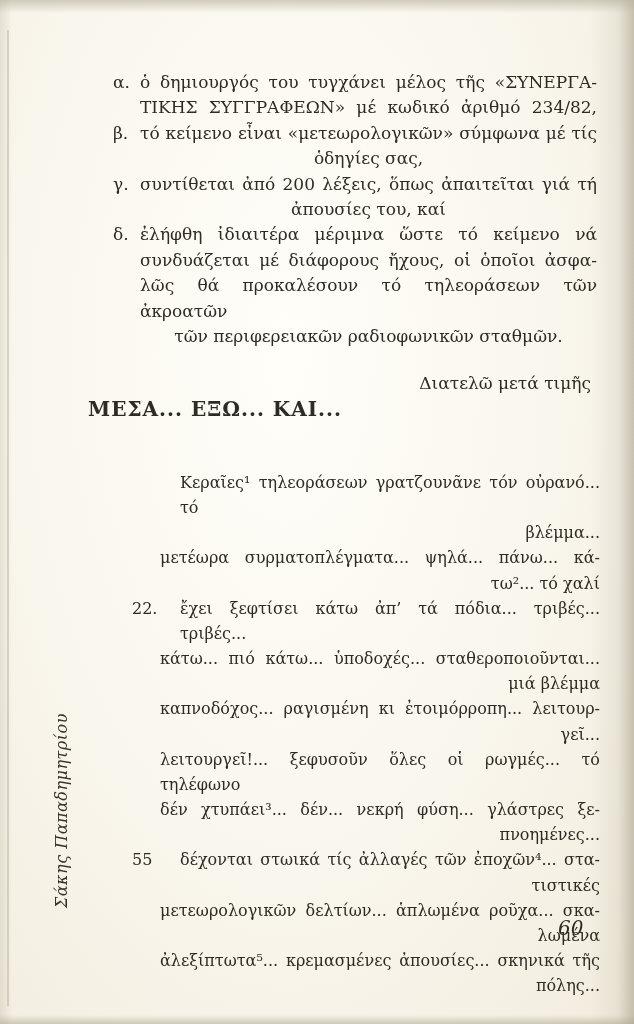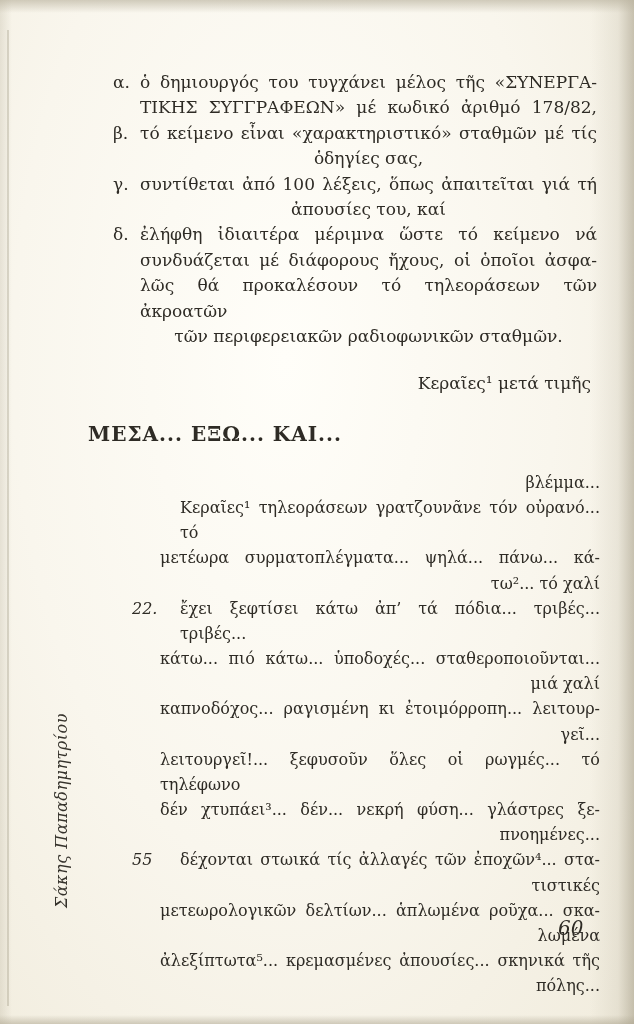--- a/index.html
+++ b/index.html
@@ -15,62 +15,62 @@
       radial-gradient(ellipse at 45% 35%, #fffef9 0%, #f9f6ed 55%, #f1ecdd 100%);
   }
   .edge-left{position:absolute;left:7px;top:30px;bottom:18px;width:2px;background:rgba(150,142,118,.30);}
   .letter{position:absolute;left:140px;top:70px;width:457px;font-size:17px;line-height:25.4px;}
   .lline{position:relative;white-space:normal;}
   .mark{position:absolute;left:-27px;top:0;width:26px;text-align:left;}
   .just{text-align:justify;text-align-last:justify;text-justify:inter-word;}
   .left{text-align:center;}
   .right{text-align:right;}
   .closing{margin-top:22px;text-align:right;padding-right:6px;}
-  .heading{position:absolute;left:88px;top:422px;font-size:20px;font-weight:bold;letter-spacing:1px;}
+  .heading{position:absolute;left:88px;top:397px;font-size:20px;font-weight:bold;letter-spacing:1px;}
   .poem{position:absolute;left:160px;top:470px;width:440px;font-size:16px;line-height:25.15px;}
   .pline{position:relative;}
-  .pmark{position:absolute;left:-28px;top:0;width:34px;text-align:right;font-style:italic;}
+  .pmark{position:absolute;left:-28px;top:0;width:34px;text-align:right;}
   .indent{padding-left:20px;}
   .sidebar{
     position:absolute;left:52px;top:908px;
     transform:rotate(-90deg);transform-origin:left top;
     font-style:italic;font-size:16px;letter-spacing:.5px;white-space:nowrap;color:#35322b;
   }
   .pagenum{position:absolute;left:558px;top:916px;font-style:italic;font-size:20px;}
 </style>
 </head>
 <body>
 
 <div class="page">
   <div class="edge-left"></div>
 
   <div class="letter">
     <div class="lline just"><span class="mark">α.</span><span>ὁ δημιουργός του τυγχάνει μέλος τῆς «ΣΥΝΕΡΓΑ-</span></div>
-    <div class="lline just"><span>ΤΙΚΗΣ ΣΥΓΓΡΑΦΕΩΝ» μέ κωδικό ἀριθμό 178/82,</span></div>
-    <div class="lline just"><span class="mark">β.</span><span>τό κείμενο εἶναι «χαρακτηριστικό» σταθμῶν μέ τίς</span></div>
+    <div class="lline just"><span>ΤΙΚΗΣ ΣΥΓΓΡΑΦΕΩΝ» μέ κωδικό ἀριθμό 234/82,</span></div>
+    <div class="lline just"><span class="mark">β.</span><span>τό κείμενο εἶναι «μετεωρολογικῶν» σύμφωνα μέ τίς</span></div>
     <div class="lline left"><span>ὁδηγίες σας,</span></div>
-    <div class="lline just"><span class="mark">γ.</span><span>συντίθεται ἀπό 100 λέξεις, ὅπως ἀπαιτεῖται γιά τή</span></div>
+    <div class="lline just"><span class="mark">γ.</span><span>συντίθεται ἀπό 200 λέξεις, ὅπως ἀπαιτεῖται γιά τή</span></div>
     <div class="lline left"><span>ἀπουσίες του, καί</span></div>
     <div class="lline just"><span class="mark">δ.</span><span>ἐλήφθη ἰδιαιτέρα μέριμνα ὥστε τό κείμενο νά</span></div>
     <div class="lline just"><span>συνδυάζεται μέ διάφορους ἤχους, οἱ ὁποῖοι ἀσφα-</span></div>
     <div class="lline just"><span>λῶς θά προκαλέσουν τό τηλεοράσεων τῶν ἀκροατῶν</span></div>
     <div class="lline left"><span>τῶν περιφερειακῶν ραδιοφωνικῶν σταθμῶν.</span></div>
-    <div class="closing">Κεραῖες¹ μετά τιμῆς</div>
+    <div class="closing">Διατελῶ μετά τιμῆς</div>
   </div>
 
   <div class="heading">ΜΕΣΑ... ΕΞΩ... ΚΑΙ...</div>
 
   <div class="poem">
+    <div class="pline just indent"><span>Κεραῖες¹ τηλεοράσεων γρατζουνᾶνε τόν οὐρανό... τό</span></div>
     <div class="pline right"><span>βλέμμα...</span></div>
-    <div class="pline just indent"><span>Κεραῖες¹ τηλεοράσεων γρατζουνᾶνε τόν οὐρανό... τό</span></div>
     <div class="pline just"><span>μετέωρα συρματοπλέγματα... ψηλά... πάνω... κά-</span></div>
     <div class="pline right"><span>τω²... τό χαλί</span></div>
     <div class="pline just indent"><span class="pmark">22.</span><span>ἔχει ξεφτίσει κάτω ἀπ’ τά πόδια... τριβές... τριβές...</span></div>
     <div class="pline just"><span>κάτω... πιό κάτω... ὑποδοχές... σταθεροποιοῦνται...</span></div>
-    <div class="pline right"><span>μιά χαλί</span></div>
+    <div class="pline right"><span>μιά βλέμμα</span></div>
     <div class="pline just"><span>καπνοδόχος... ραγισμένη κι ἐτοιμόρροπη... λειτουρ-</span></div>
     <div class="pline right"><span>γεῖ...</span></div>
     <div class="pline just"><span>λειτουργεῖ!... ξεφυσοῦν ὅλες οἱ ρωγμές... τό τηλέφωνο</span></div>
     <div class="pline just"><span>δέν χτυπάει³... δέν... νεκρή φύση... γλάστρες ξε-</span></div>
     <div class="pline right"><span>πνοημένες...</span></div>
     <div class="pline just indent"><span class="pmark">55</span><span>δέχονται στωικά τίς ἀλλαγές τῶν ἐποχῶν⁴... στα-</span></div>
     <div class="pline right"><span>τιστικές</span></div>
     <div class="pline just"><span>μετεωρολογικῶν δελτίων... ἁπλωμένα ροῦχα... σκα-</span></div>
     <div class="pline right"><span>λωμένα</span></div>
     <div class="pline just"><span>ἀλεξίπτωτα⁵... κρεμασμένες ἀπουσίες... σκηνικά τῆς</span></div>

